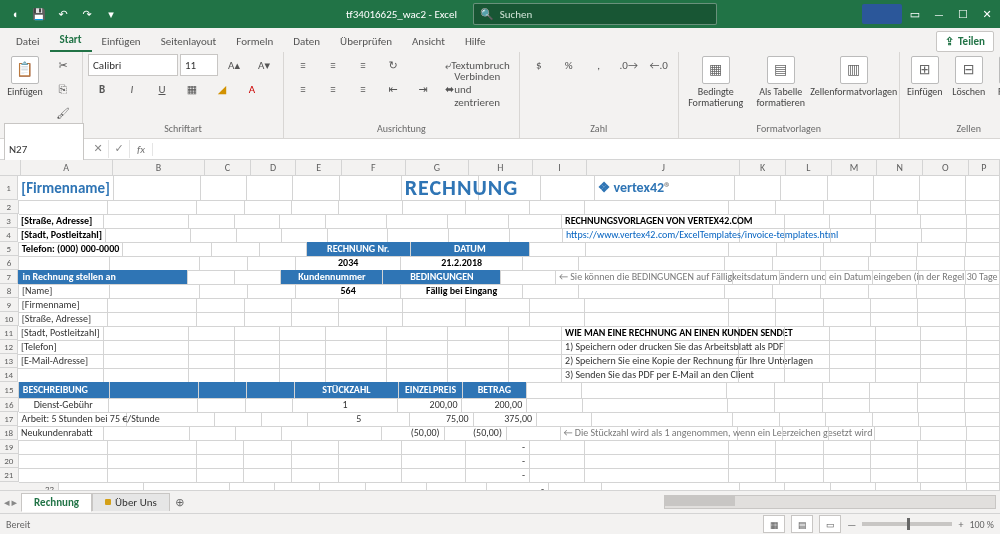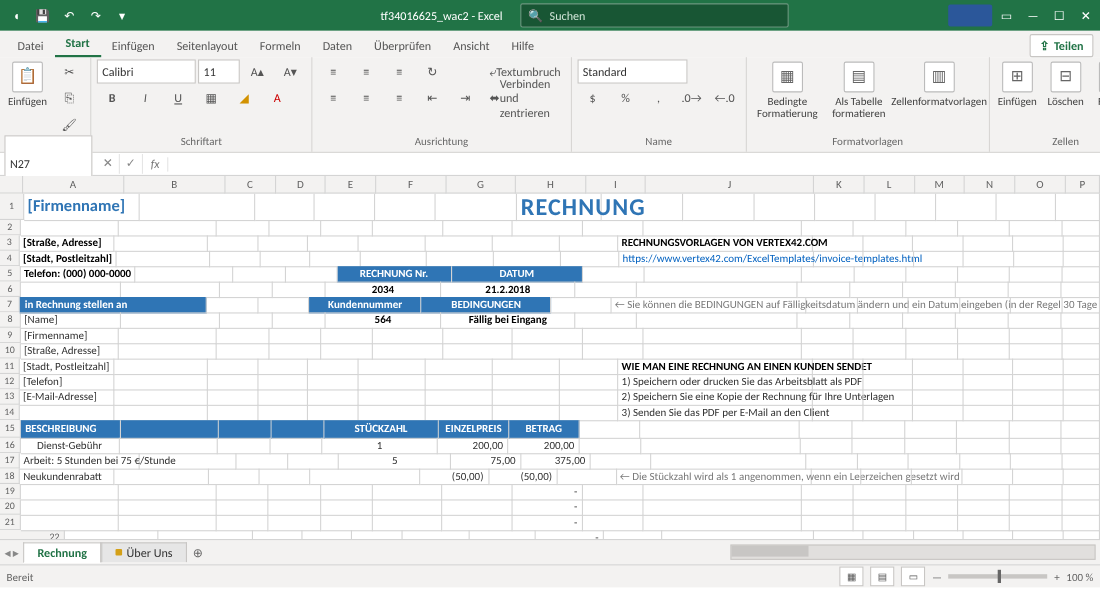--- a/index.html
+++ b/index.html
@@ -188,31 +188,30 @@
         <div class="smbtn" style="width:auto">⤶ <span>Textumbruch</span></div>
         <div class="smbtn" style="width:auto">⬌ <span>Verbinden und zentrieren</span></div>
       </div>
     </div>
     <div class="glabel">Ausrichtung</div>
   </div>
 
   <div class="group">
     <div class="body">
       <div class="stack">
-        <div class="combo" style="width:90px">Standard</div>
         <div class="row">
           <div class="smbtn">$</div>
           <div class="smbtn">%</div>
           <div class="smbtn">,</div>
           <div class="smbtn">.0→</div>
           <div class="smbtn">←.0</div>
         </div>
       </div>
     </div>
-    <div class="glabel">Name</div>
+    <div class="glabel">Zahl</div>
   </div>
 
   <div class="group">
     <div class="body">
       <div class="bigbtn" style="width:64px">
           <div class="sq">▦</div>
           <span>Bedingte Formatierung</span>
         </div>
       <div class="bigbtn" style="width:58px">
           <div class="sq">▤</div>
@@ -279,20 +278,21 @@
         <div class="rh" style="line-height: 24px;">1</div>
         <div class="c" style="width: 102px; height: 24px; line-height: 24px;"><span class="firm">[Firmenname]</span></div>
         <div class="c" style="width: 102px; height: 24px; line-height: 24px;"></div>
         <div class="c" style="width: 50px; height: 24px; line-height: 24px;"></div>
         <div class="c" style="width: 50px; height: 24px; line-height: 24px;"></div>
         <div class="c" style="width: 50px; height: 24px; line-height: 24px;"></div>
         <div class="c" style="width: 70px; height: 24px; line-height: 24px;"></div>
         <div class="c" style="width: 70px; height: 24px; line-height: 24px; overflow: visible;"><span class="big">RECHNUNG</span></div>
         <div class="c" style="width: 70px; height: 24px; line-height: 24px;"></div>
         <div class="c" style="width: 60px; height: 24px; line-height: 24px;"></div>
+        <div class="c" style="width: 170px; height: 24px; line-height: 24px;"><span class="vtx">❖ vertex42<span style="color:#888">®</span></span></div>
         <div class="c" style="width: 50px; height: 24px; line-height: 24px;"></div>
         <div class="c" style="width: 50px; height: 24px; line-height: 24px;"></div>
         <div class="c" style="width: 50px; height: 24px; line-height: 24px;"></div>
         <div class="c" style="width: 50px; height: 24px; line-height: 24px;"></div>
         <div class="c" style="width: 50px; height: 24px; line-height: 24px;"></div>
         <div class="c" style="width: 34px; height: 24px; line-height: 24px;"></div>
       </div>
       <div class="rline" style="height: 14px;">
         <div class="rh" style="line-height: 14px;">2</div>
         <div class="c" style="width: 102px; height: 14px; line-height: 14px;"></div>

